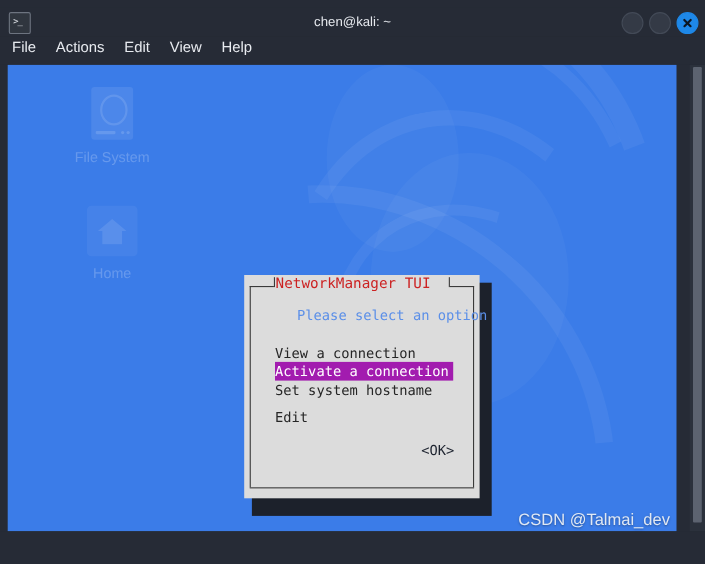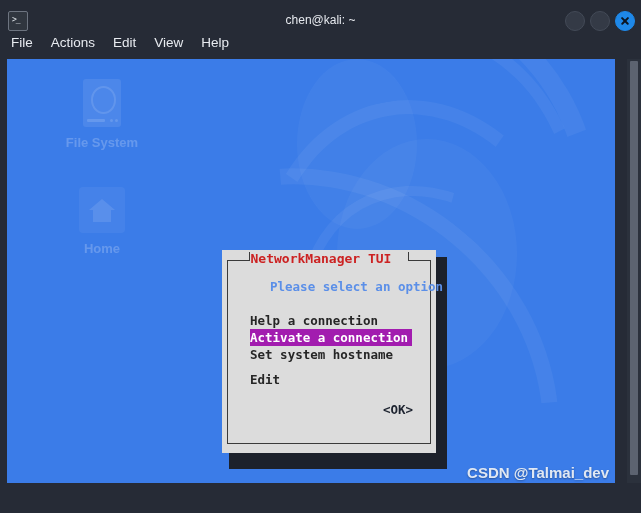--- a/index.html
+++ b/index.html
@@ -126,21 +126,20 @@
     white-space: nowrap;
   }
 
   
   .term-body {
     position: absolute;
     left: 7px; top: 59px;
     width: 608px; height: 424px;
     background: #3b7ce8;
     overflow: hidden;
-    font-weight: bold;
   }
   
   .swirl {
     position: absolute;
     border: 20px solid rgba(255,255,255,0.045);
     border-radius: 50%;
     border-color: rgba(255,255,255,0.05) transparent transparent transparent;
   }
   .swirl.s1 { left: 130px; top: -80px; width: 420px; height: 460px; transform: rotate(24deg); }
   .swirl.s2 { left: 190px; top: -40px; width: 360px; height: 430px; transform: rotate(18deg); border-width: 12px; }
@@ -429,21 +428,21 @@
       <div class="tui-frame-b"></div>
       <div class="tui-frame-tl"></div>
       <div class="tui-frame-tr"></div>
       <div class="tui-notch-l"></div>
       <div class="tui-notch-r"></div>
 
       <div class="tui-title">NetworkManager TUI</div>
       <div class="tui-prompt">Please select an option</div>
 
       <div class="tui-menu">
-        <div class="tui-opt">Help a connection</div>
+        <div class="tui-opt">View a connection</div>
         <div class="tui-opt selected">Activate a connection</div>
         <div class="tui-opt">Set system hostname</div>
         <div class="tui-opt spacer"></div>
         <div class="tui-opt">Edit</div>
       </div>
 
       <div class="tui-ok">&lt;OK&gt;</div>
     </div>
 
     <div class="watermark">CSDN @Talmai_dev</div>

